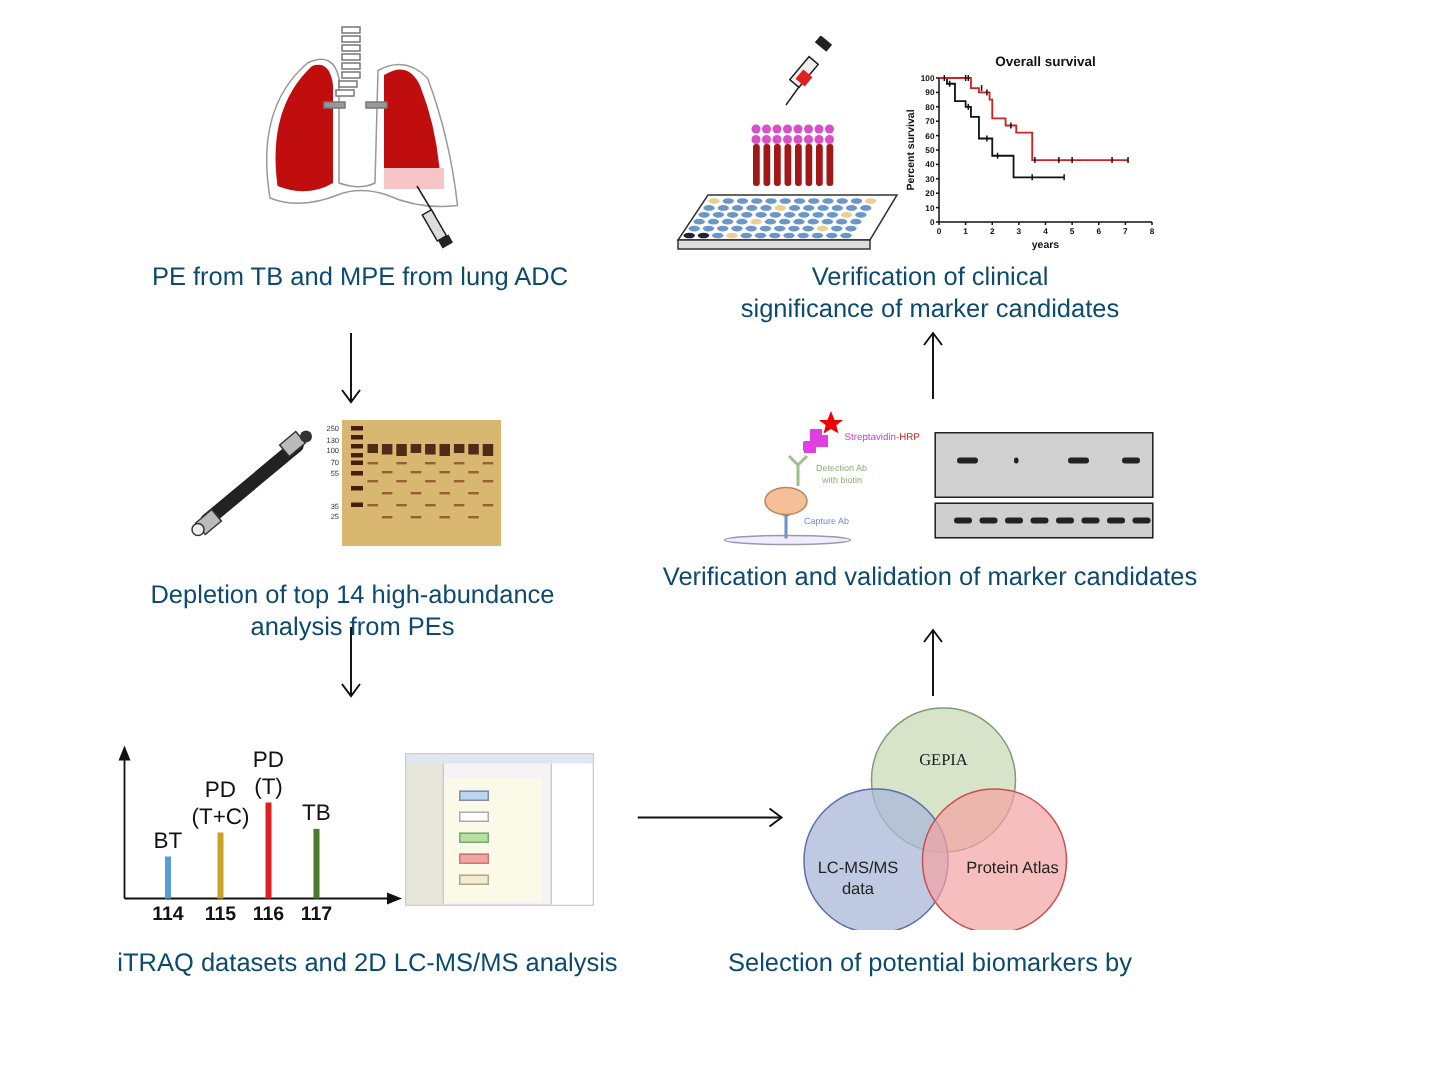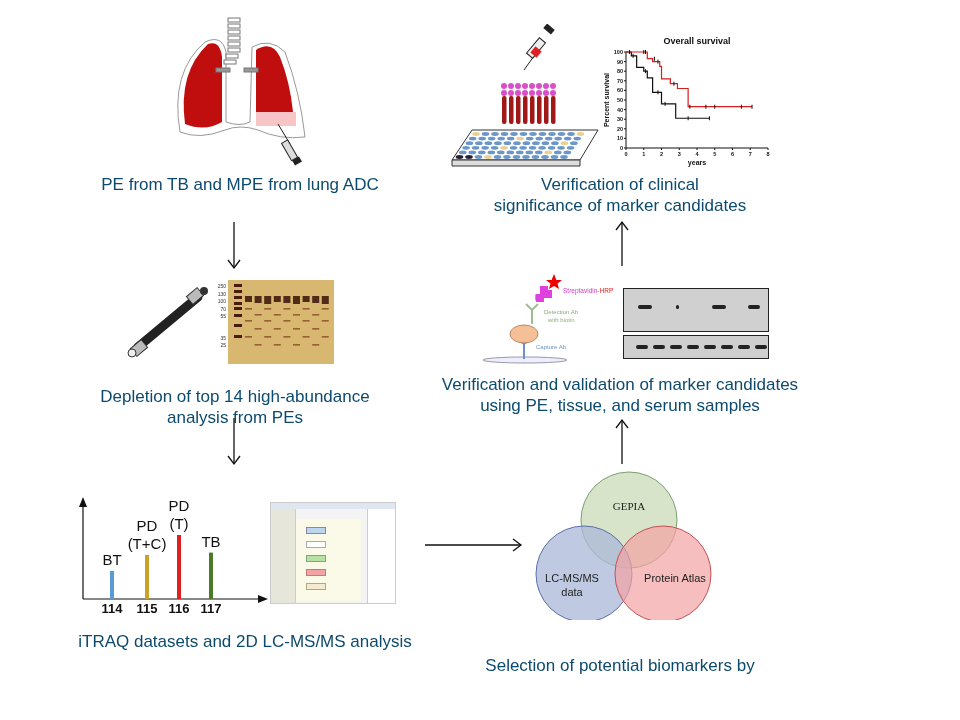--- a/index.html
+++ b/index.html
@@ -162,21 +162,21 @@
 
 <svg class="abs" style="left:530px;top:470px" width="190" height="150">
   <circle cx="99" cy="50" r="48" fill="#c9dbb8" fill-opacity="0.75" stroke="#7aa070" stroke-width="1"></circle>
   <circle cx="54" cy="104" r="48" fill="#aab8d8" fill-opacity="0.75" stroke="#5b6fa8" stroke-width="1"></circle>
   <circle cx="133" cy="104" r="48" fill="#f2a3a3" fill-opacity="0.7" stroke="#c75050" stroke-width="1"></circle>
   <text class="serif" x="99" y="40" text-anchor="middle" font-size="11" font-family="Liberation Serif, serif" fill="#222">GEPIA</text>
   <text x="42" y="112" text-anchor="middle" font-size="11" font-family="Liberation Serif, serif" fill="#222">LC-MS/MS</text>
   <text x="42" y="126" text-anchor="middle" font-size="11" font-family="Liberation Serif, serif" fill="#222">data</text>
   <text x="145" y="112" text-anchor="middle" font-size="11" font-family="Liberation Serif, serif" fill="#222">Protein Atlas</text>
 </svg>
-<div class="caption" style="left:440px;top:631px;width:360px;margin-top:24px;">
+<div class="caption" style="left:440px;top:631px;width:360px;">
   <div>Selection of potential biomarkers by</div>
 </div>
 
 <svg class="arrow" style="left:614px;top:416px" width="16" height="50">
   <line x1="8" y1="4" x2="8" y2="48" stroke="#111" stroke-width="1.3"></line>
   <polyline points="2,12 8,4 14,12" fill="none" stroke="#111" stroke-width="1.3"></polyline>
 </svg>
 
 <svg class="abs" id="elisa" style="left:480px;top:272px" width="140" height="95">
   <ellipse cx="45" cy="88" rx="42" ry="3" fill="#eef" stroke="#99a" stroke-width="1"></ellipse>
@@ -202,21 +202,20 @@
     <div style="position: absolute; left: 29px; top: 9px; width: 12px; height: 4px; background: rgb(34, 34, 34); border-radius: 2px;"></div>
     <div style="position: absolute; left: 46px; top: 9px; width: 12px; height: 4px; background: rgb(34, 34, 34); border-radius: 2px;"></div>
     <div style="position: absolute; left: 63px; top: 9px; width: 12px; height: 4px; background: rgb(34, 34, 34); border-radius: 2px;"></div>
     <div style="position: absolute; left: 80px; top: 9px; width: 12px; height: 4px; background: rgb(34, 34, 34); border-radius: 2px;"></div>
     <div style="position: absolute; left: 97px; top: 9px; width: 12px; height: 4px; background: rgb(34, 34, 34); border-radius: 2px;"></div>
     <div style="position: absolute; left: 114px; top: 9px; width: 12px; height: 4px; background: rgb(34, 34, 34); border-radius: 2px;"></div>
     <div style="position: absolute; left: 131px; top: 9px; width: 12px; height: 4px; background: rgb(34, 34, 34); border-radius: 2px;"></div>
   </div>
 <div class="caption" style="left:420px;top:374px;width:400px;">
   <div>Verification and validation of marker candidates</div>
-  <div>using PE, tissue, and serum samples</div>
 </div>
 
 <svg class="arrow" style="left:614px;top:218px" width="16" height="50">
   <line x1="8" y1="4" x2="8" y2="48" stroke="#111" stroke-width="1.3"></line>
   <polyline points="2,12 8,4 14,12" fill="none" stroke="#111" stroke-width="1.3"></polyline>
 </svg>
 
 <svg class="abs" style="left:520px;top:24px" width="40" height="50">
   <line x1="4" y1="46" x2="14" y2="32" stroke="#222" stroke-width="1"></line>
   <rect x="12" y="14" width="8" height="20" transform="rotate(40 16 24)" fill="#eee" stroke="#222"></rect>

